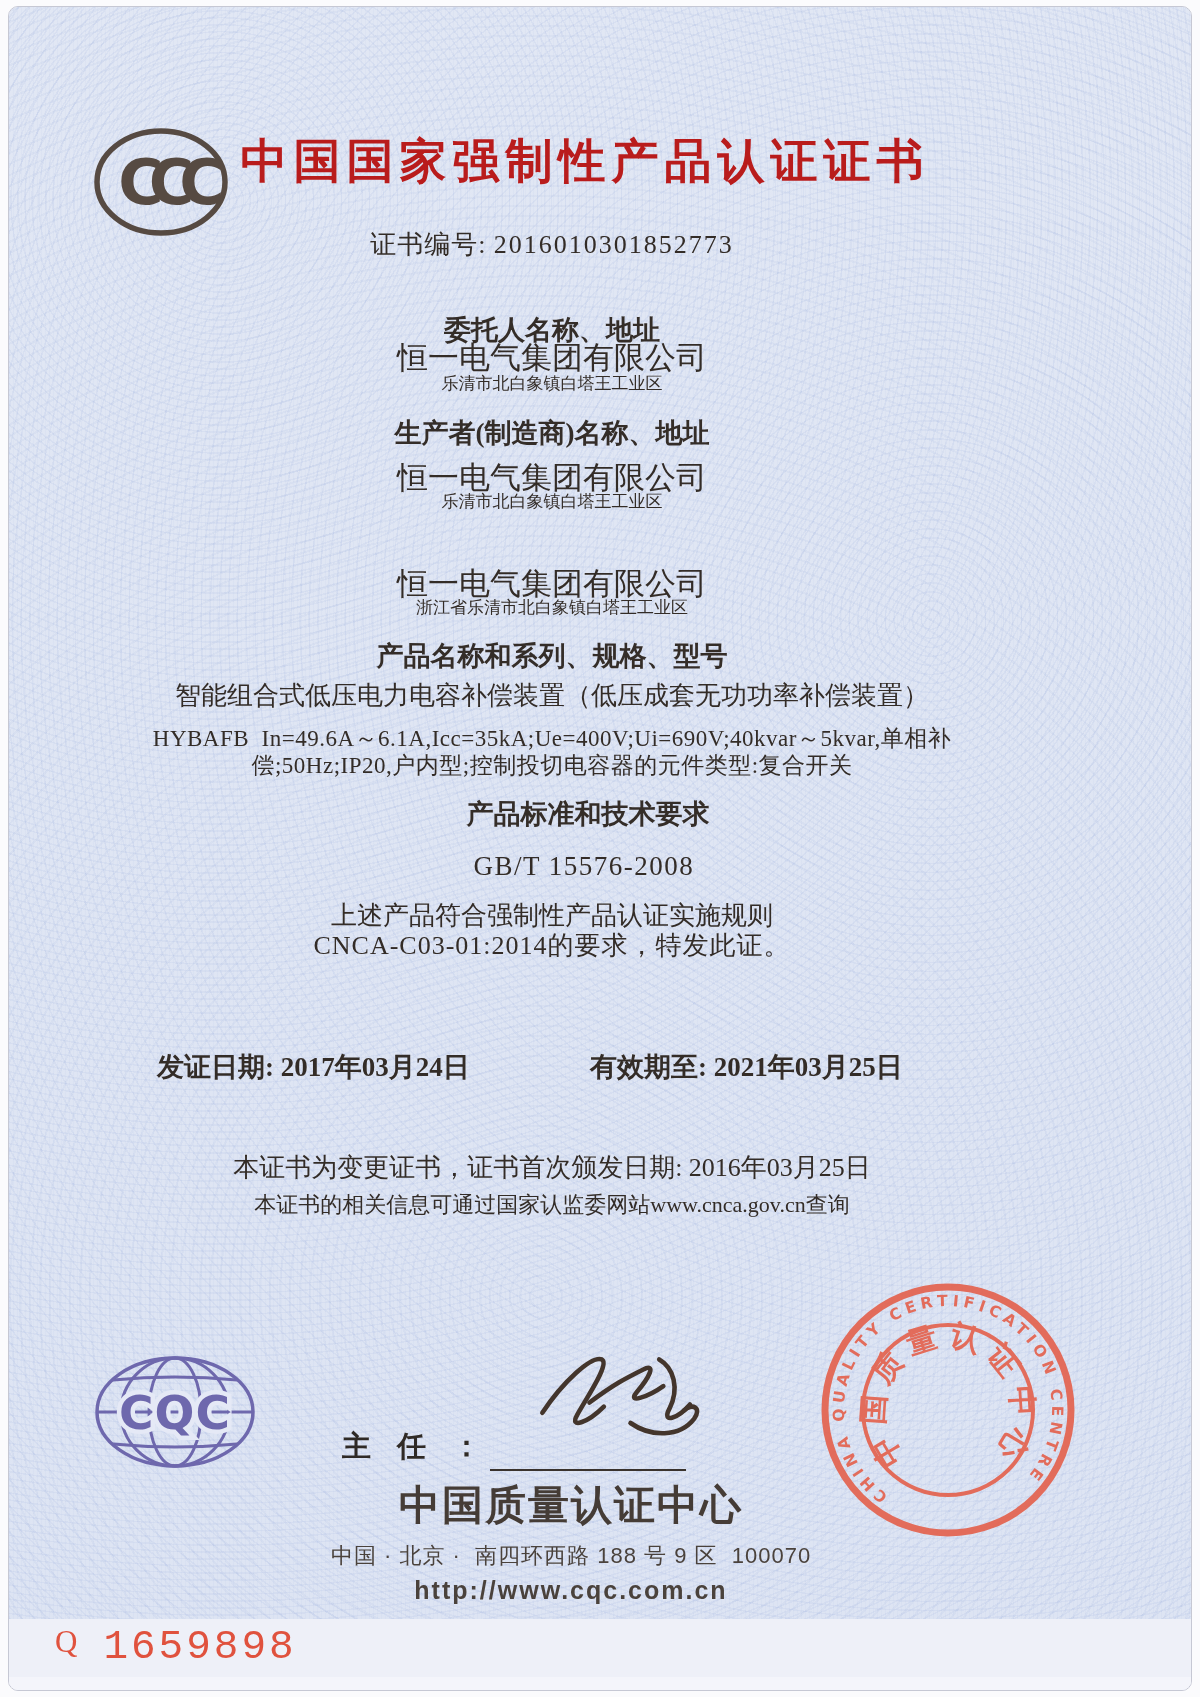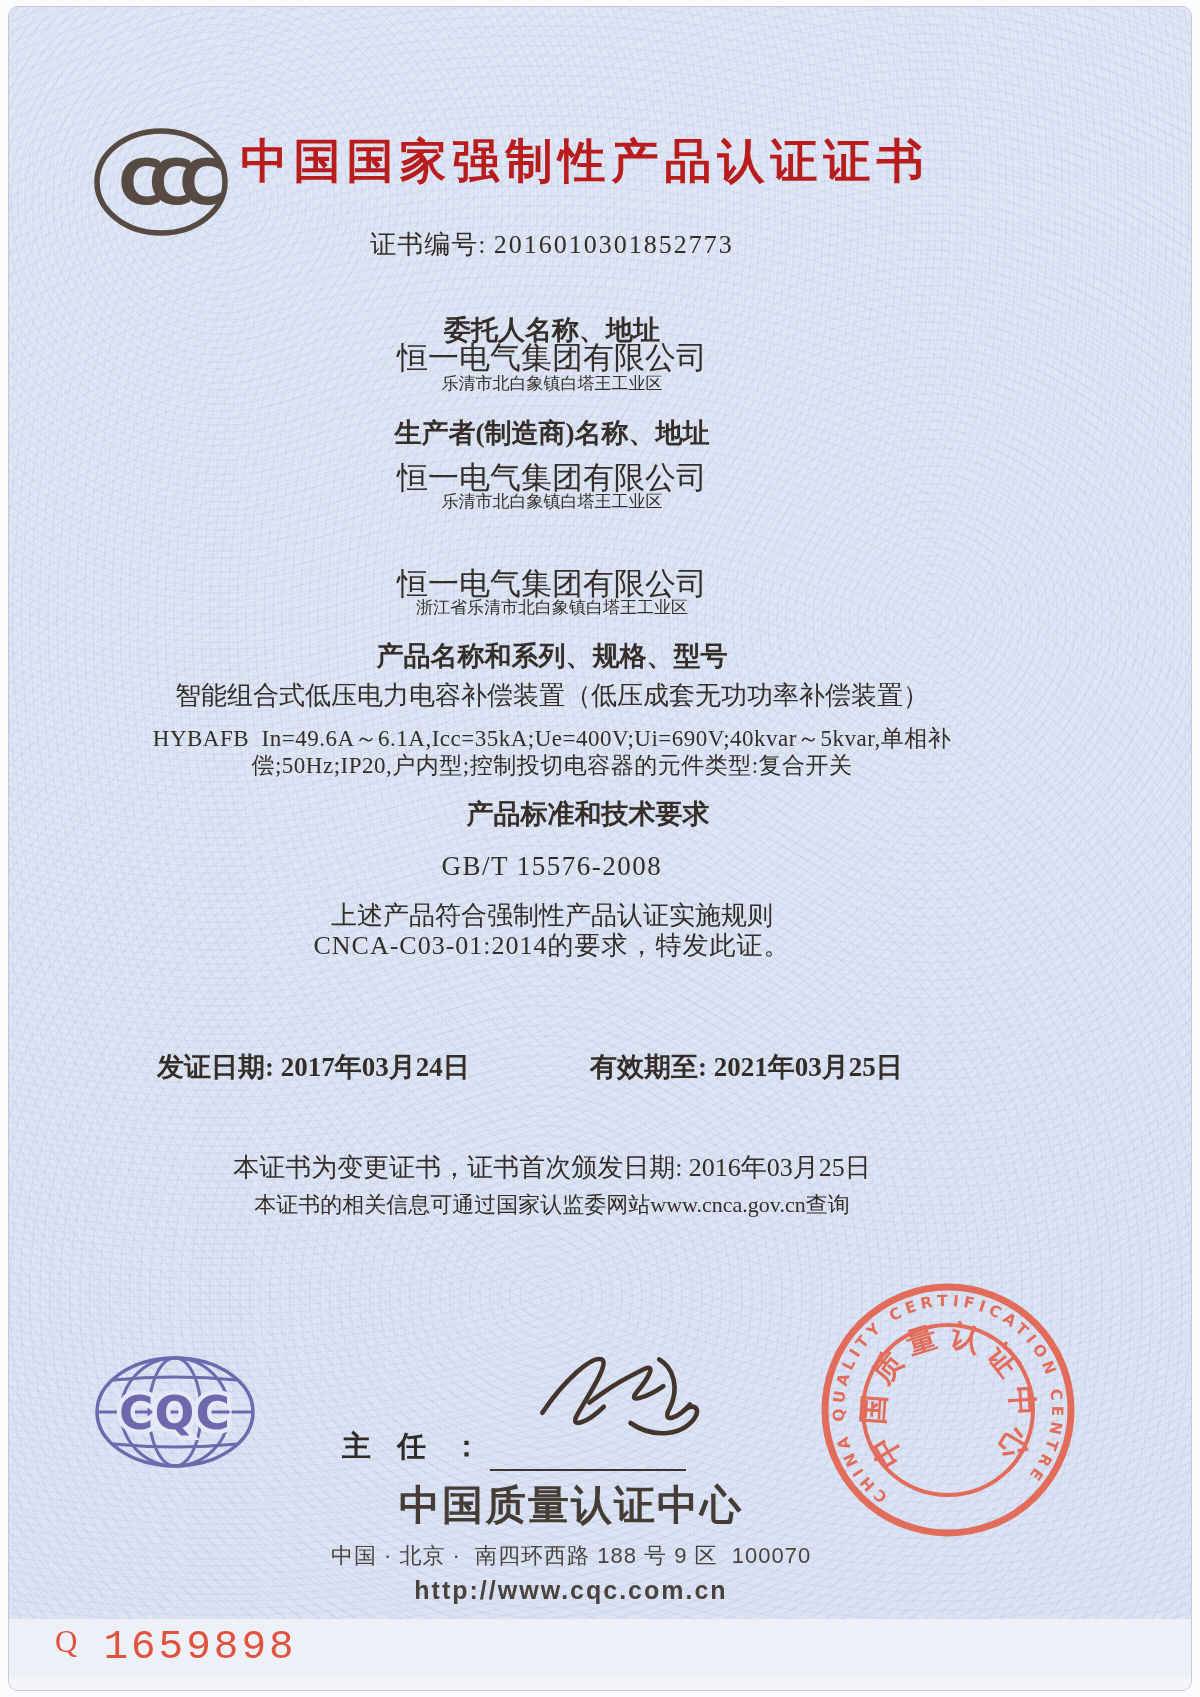--- a/index.html
+++ b/index.html
@@ -26,21 +26,21 @@
   .certno .num{font-family:"Liberation Serif","DejaVu Serif",serif;letter-spacing:2px;}
   .sechead{font-size:27px;font-weight:600;color:#342d28;}
   .h1{top:315px;text-align:center;} .h2{top:418px;} .h3{top:532px;} .h4{top:641px;} .h5{top:799px;padding-left:36px;}
   .coname{font-size:31px;}
   .n1{top:340px;} .n2{top:460px;} .n3{top:566px;}
   .coaddr{font-size:17px;}
   .a1{top:374px;} .a2{top:492px;} .a3{top:598px;}
   .prodname{top:681px;font-size:26px;}
   .spec{font-size:23px;letter-spacing:.5px;}
   .s1{top:726px;} .s2{top:753px;}
-  .standard{top:851px;font-size:27px;letter-spacing:1.5px;}
+  .standard{top:851px;font-size:27px;letter-spacing:1.5px;padding-left:32px;}
   .rule{font-size:26px;}
   .r1{top:901px;} .r2{top:931px;letter-spacing:1px;}
   .dates{position:absolute;top:1049px;left:0;width:1200px;font-size:27px;font-weight:600;}
   .dates .d1{position:absolute;left:157px;top:0;}
   .dates .d2{position:absolute;left:590px;top:0;}
   .validity{top:1101px;font-size:27px;font-weight:600;}
   .change{top:1153px;font-size:26px;}
   .info{top:1192px;font-size:22px;}
 
   .director{position:absolute;left:342px;top:1427px;font-size:29px;font-weight:600;

